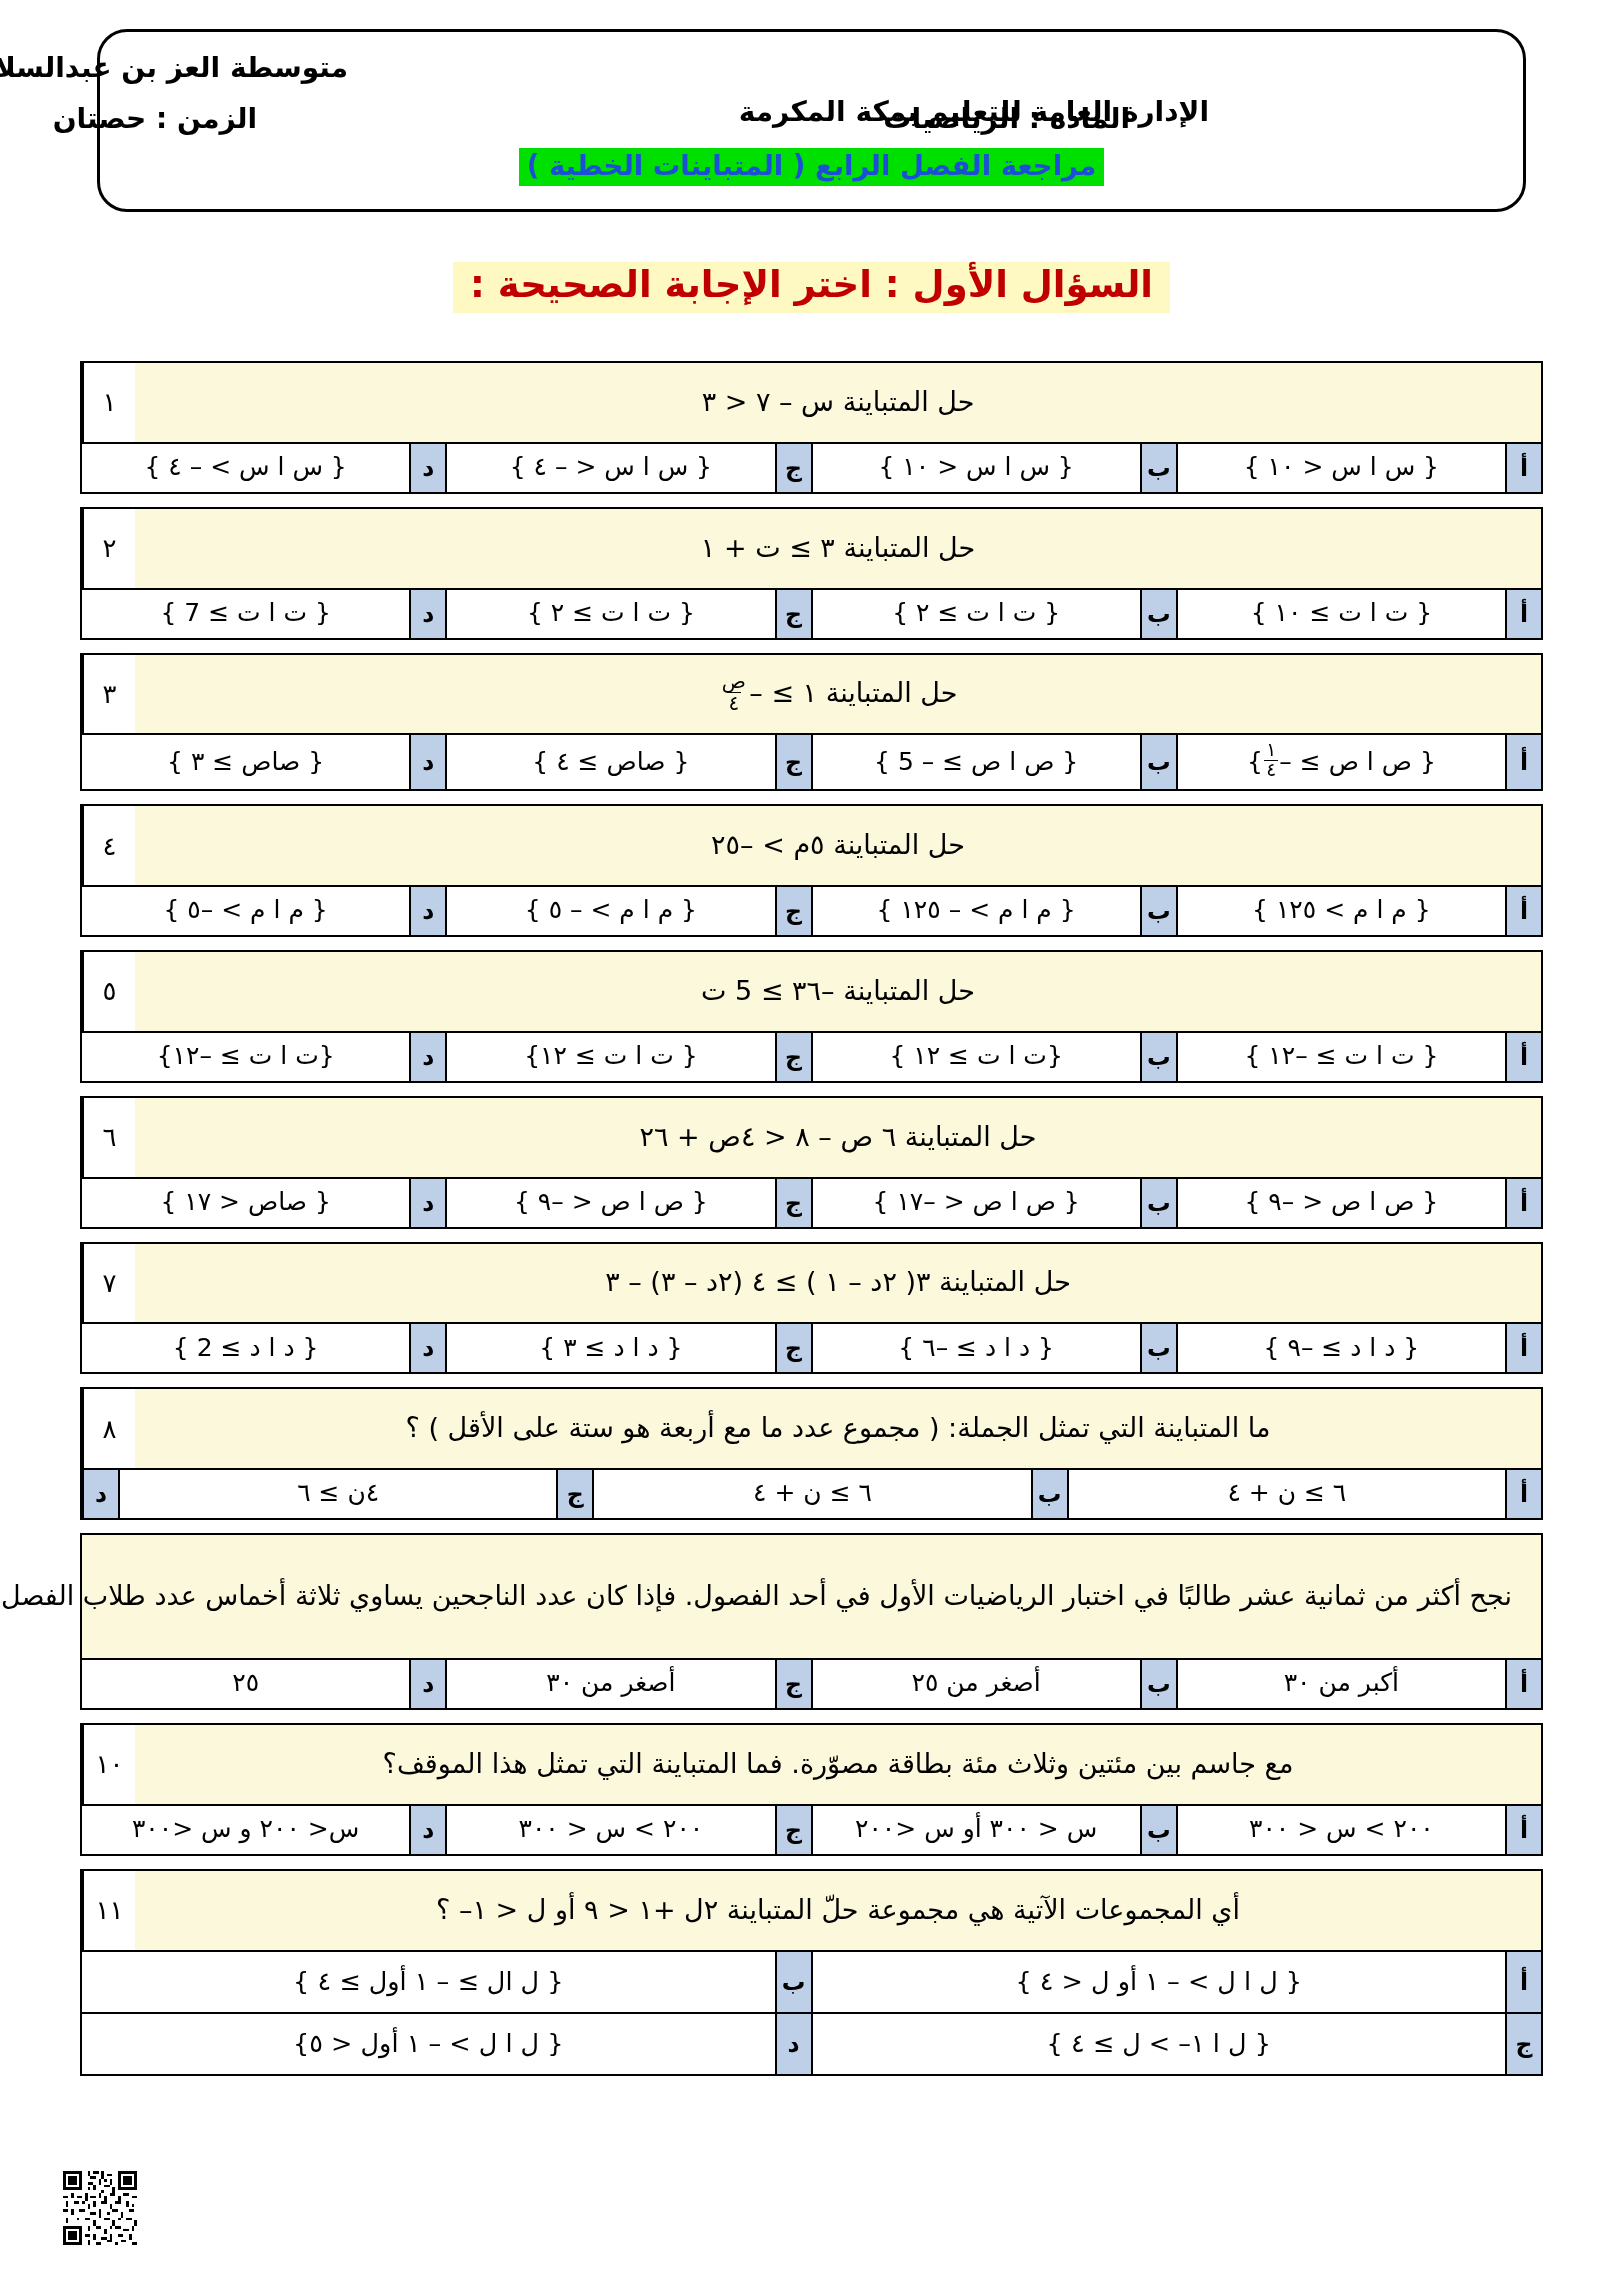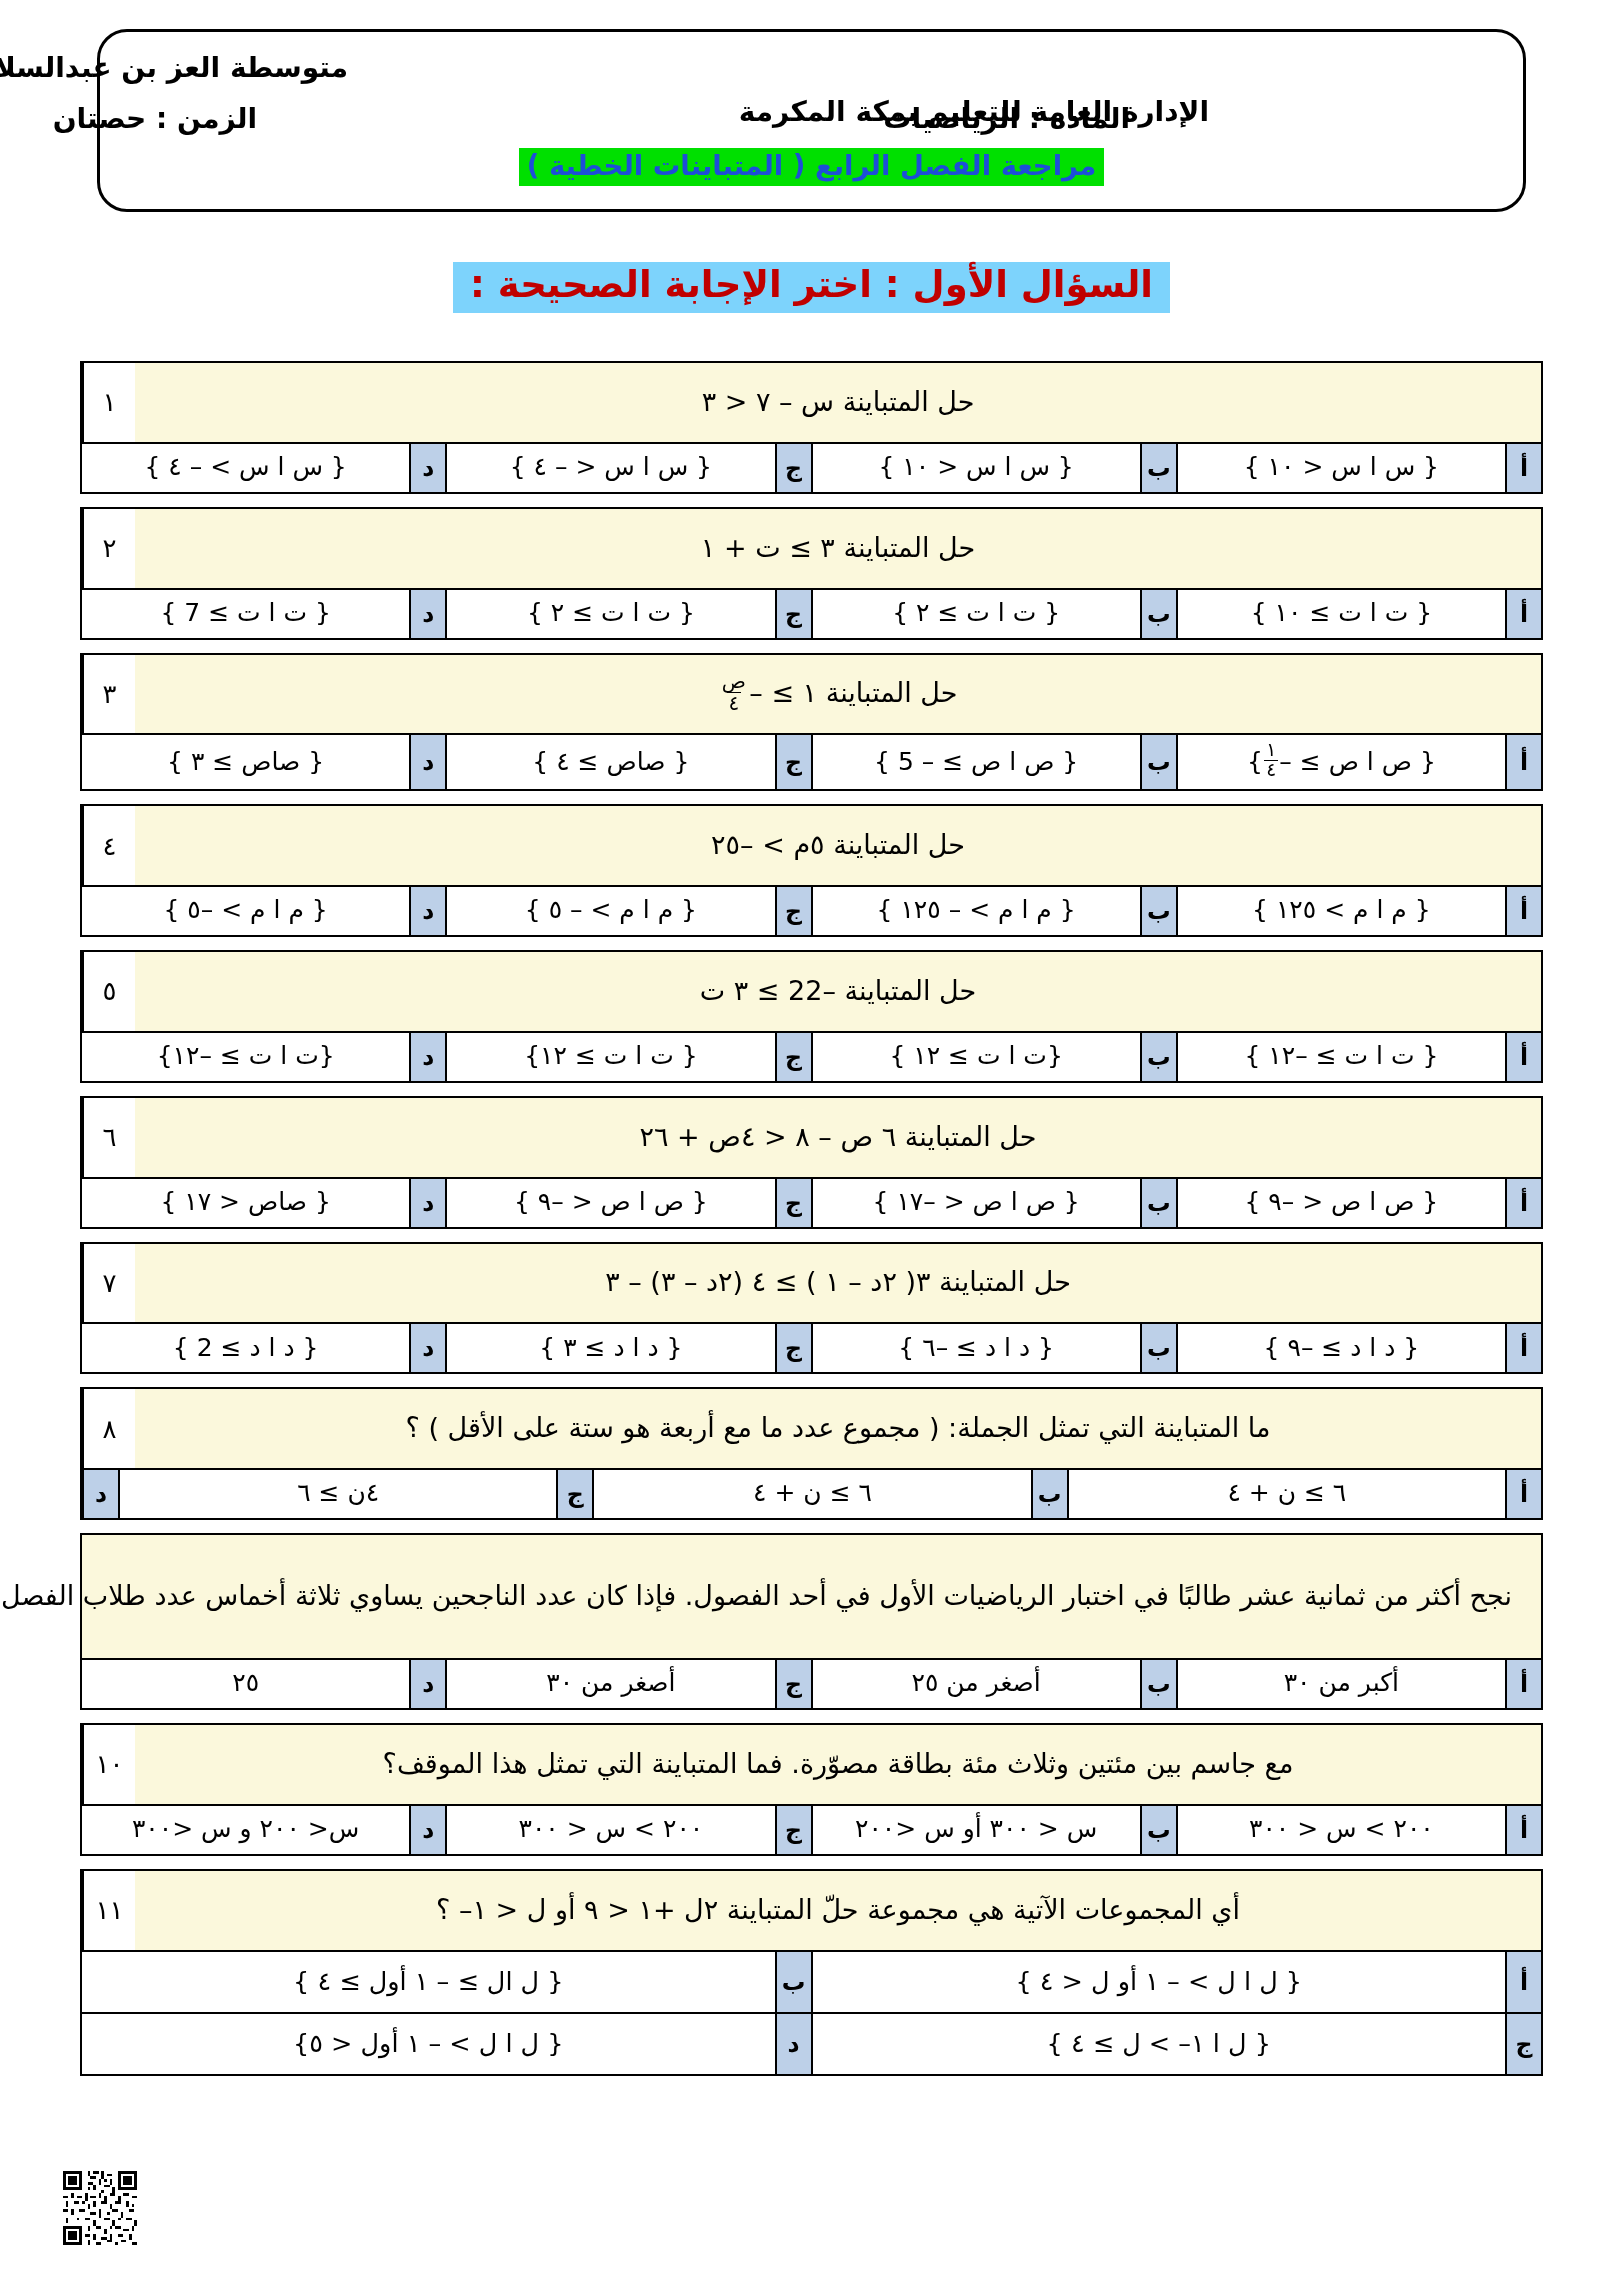--- a/index.html
+++ b/index.html
@@ -73,21 +73,21 @@
   
   .section-title-wrap {
     position: absolute;
     top: 262px;
     right: 0;
     left: 0;
     text-align: center;
   }
   .section-title {
     display: inline-block;
-    background: #7dd3fc;
+    background: #fef9c3;
     color: #c00000;
     font-weight: bold;
     font-size: 37px;
     padding: 3.9px 17px 7.9px 17px;
     line-height: 1.05;
     letter-spacing: 0;
   }
 
   
   .questions {
@@ -335,21 +335,21 @@
           </div>
           <div class="opt-letter">د</div>
           <div class="opt-val">
             <span>{ م ا م &gt; –٥ }</span>
           </div>
         </div>
       </div>
       <div class="qblock">
         <div class="q-top">
           <div class="q-text">
-            <span class="eq">حل المتباينة   –22 ≥ ٣ ت</span>
+            <span class="eq">حل المتباينة   –٣٦ ≥ 5 ت</span>
           </div>
           <div class="q-num">٥</div>
         </div>
         <div class="q-options">
           <div class="opt-letter first">أ</div>
           <div class="opt-val">
             <span>{ ت ا ت ≥ –١٢ }</span>
           </div>
           <div class="opt-letter">ب</div>
           <div class="opt-val">

